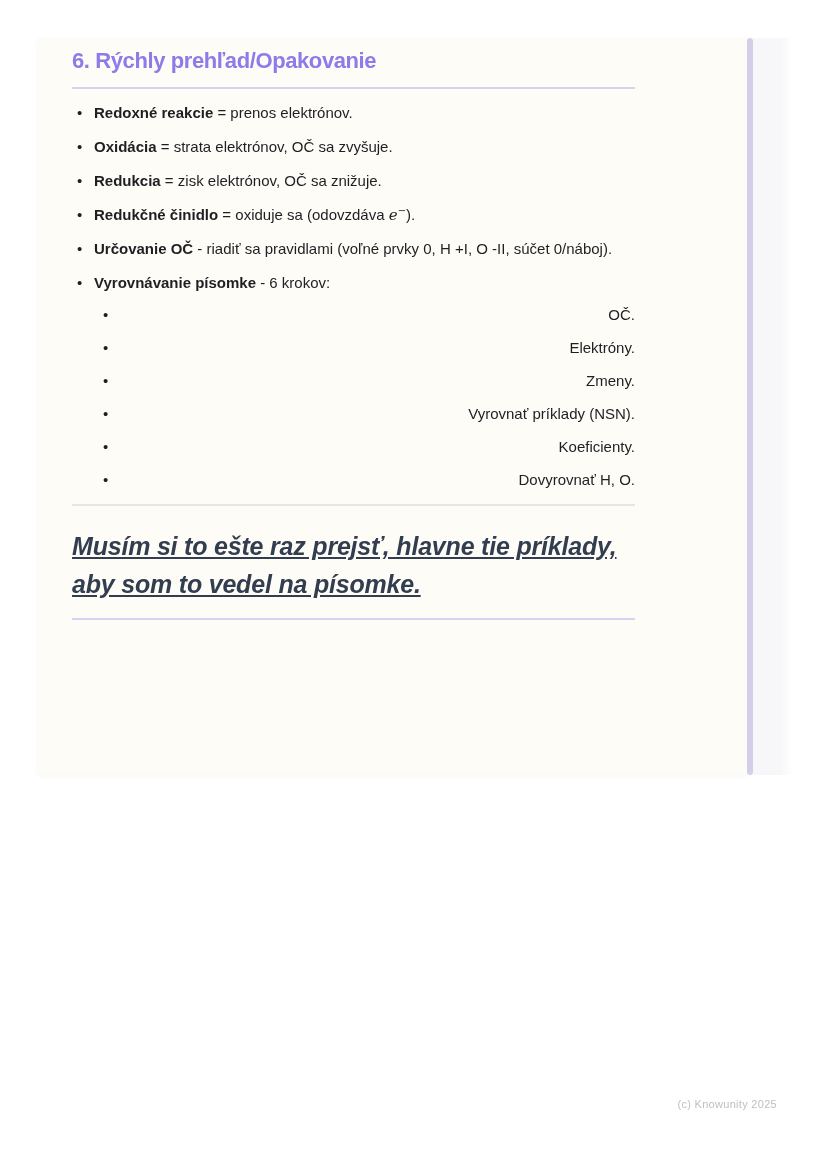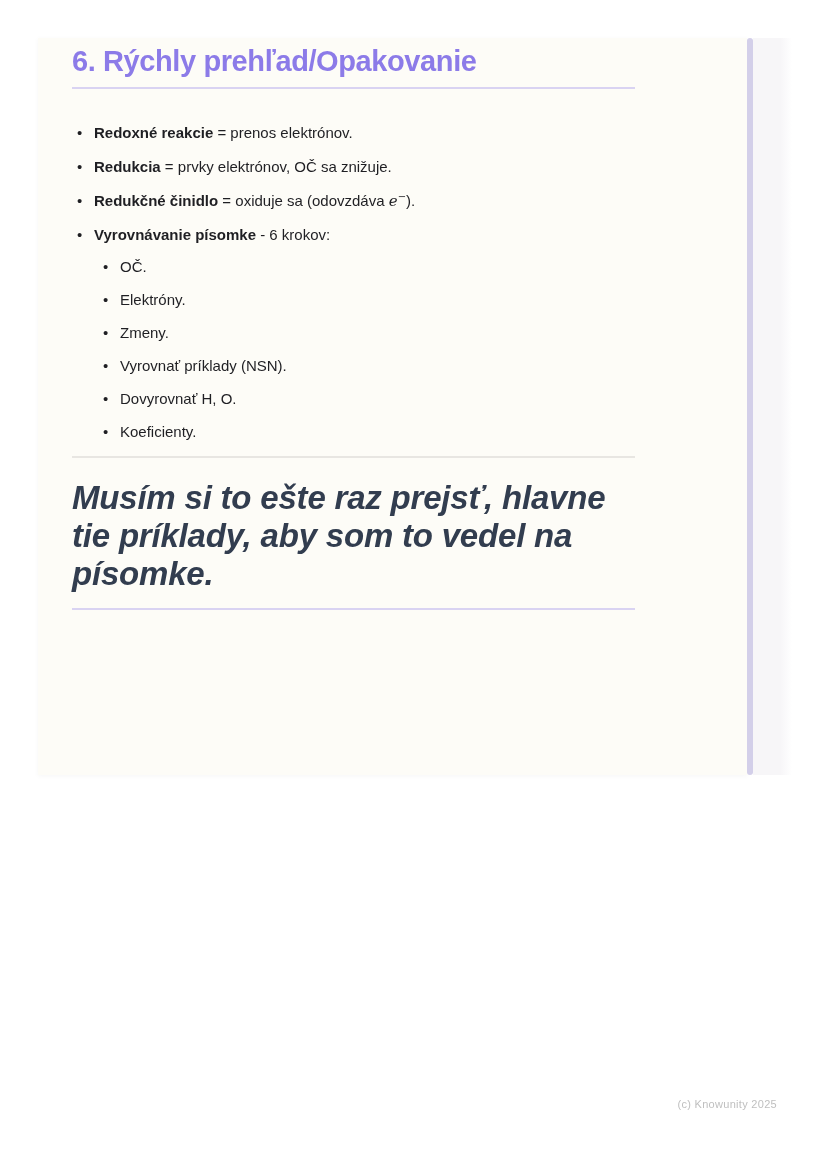--- a/index.html
+++ b/index.html
@@ -25,34 +25,34 @@
     position:absolute;left:38px;top:38px;
     width:709px;height:737px;
     background:var(--card-bg);
     box-shadow:0 1px 5px rgba(0,0,0,0.04);
     box-sizing:border-box;
     padding:6px 0 0 34px;
   }
   .content{width:563px;}
   h1.title{
     margin:0;
-    font-size:29px;
+    font-size:22px;
     line-height:34px;
     font-weight:700;
     letter-spacing:-0.4px;
     color:var(--accent);
   }
   .rule-purple{
     width:563px;height:2px;
     background:var(--underline);
     margin-top:9px;
   }
   ul.main-list{
     list-style:none;
-    margin:31px 0 0 0;
+    margin:11px 0 0 0;
     padding:0;
     width:563px;
     font-size:15px;
     line-height:26px;
     color:var(--body-text);
   }
   ul.main-list > li{
     position:relative;
     padding-left:22px;
     margin-bottom:8px;
@@ -60,20 +60,21 @@
   ul.main-list > li::before{
     content:"\2022";
     position:absolute;
     left:5px;top:0;
     color:var(--body-text);
   }
   ul.sub-list{
     list-style:none;
     margin:6px 0 0 4px;
     padding:0;
+    text-align:right;
   }
   ul.sub-list > li{
     position:relative;
     padding-left:22px;
     margin-bottom:7px;
   }
   ul.sub-list > li::before{
     content:"\2022";
     position:absolute;
     left:5px;top:0;
@@ -83,26 +84,27 @@
   .seg-math{font-family:"DejaVu Serif",serif;font-style:italic;}
   .seg-sup{font-family:"DejaVu Serif",serif;vertical-align:super;font-size:10px;line-height:0;}
   .rule-gray{
     width:563px;height:2px;
     background:var(--divider);
     margin-top:11px;
   }
   p.quote{
     margin:21px 0 0 0;
     width:563px;
-    font-size:33px;
+    font-size:25px;
     line-height:38px;
     font-weight:700;
     font-style:italic;
     letter-spacing:-0.2px;
     color:var(--quote-text);
+    text-decoration:underline;
   }
   .rule-quote{
     width:563px;height:2px;
     background:var(--underline);
     margin-top:15px;
   }
   .next-page-edge{
     position:absolute;left:753px;top:38px;
     width:39px;height:737px;
     background:linear-gradient(to right,var(--nextpage) 70%,rgba(252,252,253,0));
@@ -123,29 +125,31 @@
 </style>
 </head>
 <body>
 
 <div class="card">
   <div class="content">
     <h1 class="title">6. Rýchly prehľad/Opakovanie</h1>
     <div class="rule-purple"></div>
     <ul class="main-list" id="bullet-list">
         <li><span><span class="seg-bold">Redoxné reakcie</span><span> = prenos elektrónov.</span></span></li>
-        <li><span><span class="seg-bold">Redukcia</span><span> = prvky elektrónov, OČ sa znižuje.</span></span></li>
+        <li><span><span class="seg-bold">Oxidácia</span><span> = strata elektrónov, OČ sa zvyšuje.</span></span></li>
+        <li><span><span class="seg-bold">Redukcia</span><span> = zisk elektrónov, OČ sa znižuje.</span></span></li>
         <li><span><span class="seg-bold">Redukčné činidlo</span><span> = oxiduje sa (odovzdáva </span><span class="seg-math">e</span><span class="seg-sup">−</span><span>).</span></span></li>
+        <li><span><span class="seg-bold">Určovanie OČ</span><span> - riadiť sa pravidlami (voľné prvky 0, H +I, O -II, súčet 0/náboj).</span></span></li>
         <li><span><span class="seg-bold">Vyrovnávanie písomke</span><span> - 6 krokov:</span></span><ul class="sub-list">
             <li>OČ.</li>
             <li>Elektróny.</li>
             <li>Zmeny.</li>
             <li>Vyrovnať príklady (NSN).</li>
+            <li>Koeficienty.</li>
             <li>Dovyrovnať H, O.</li>
-            <li>Koeficienty.</li>
           </ul></li>
       </ul>
     <div class="rule-gray"></div>
     <p class="quote">Musím si to ešte raz prejsť, hlavne tie príklady, aby som to vedel na písomke.</p>
     <div class="rule-quote"></div>
   </div>
 </div>
 
 <div class="next-page-edge"></div>
 <div class="scrollbar"></div>

